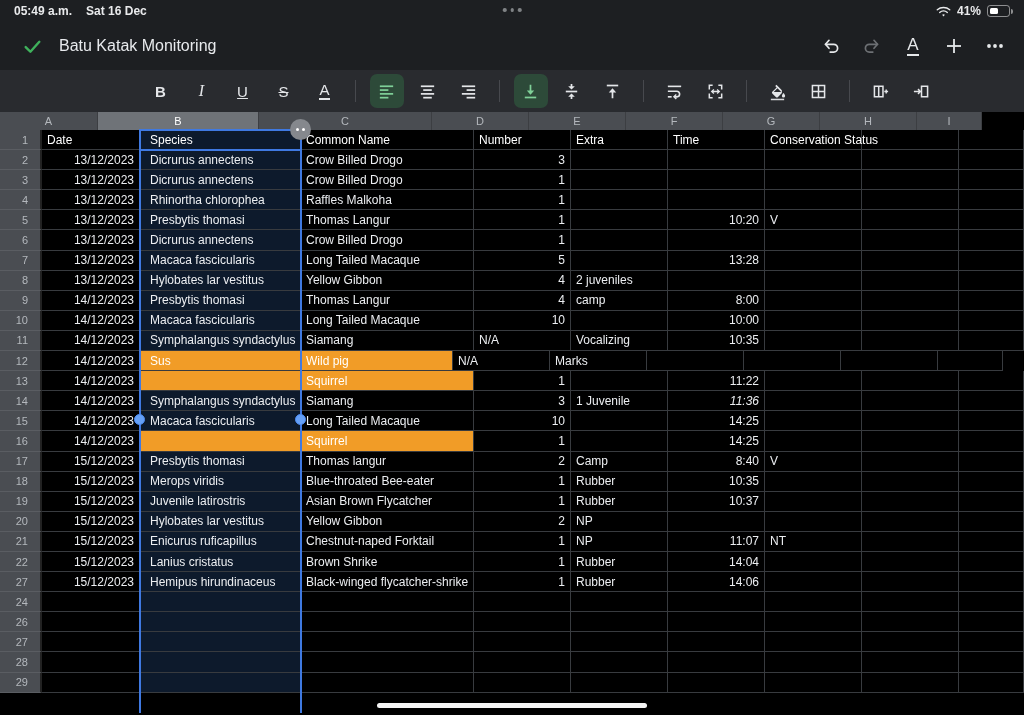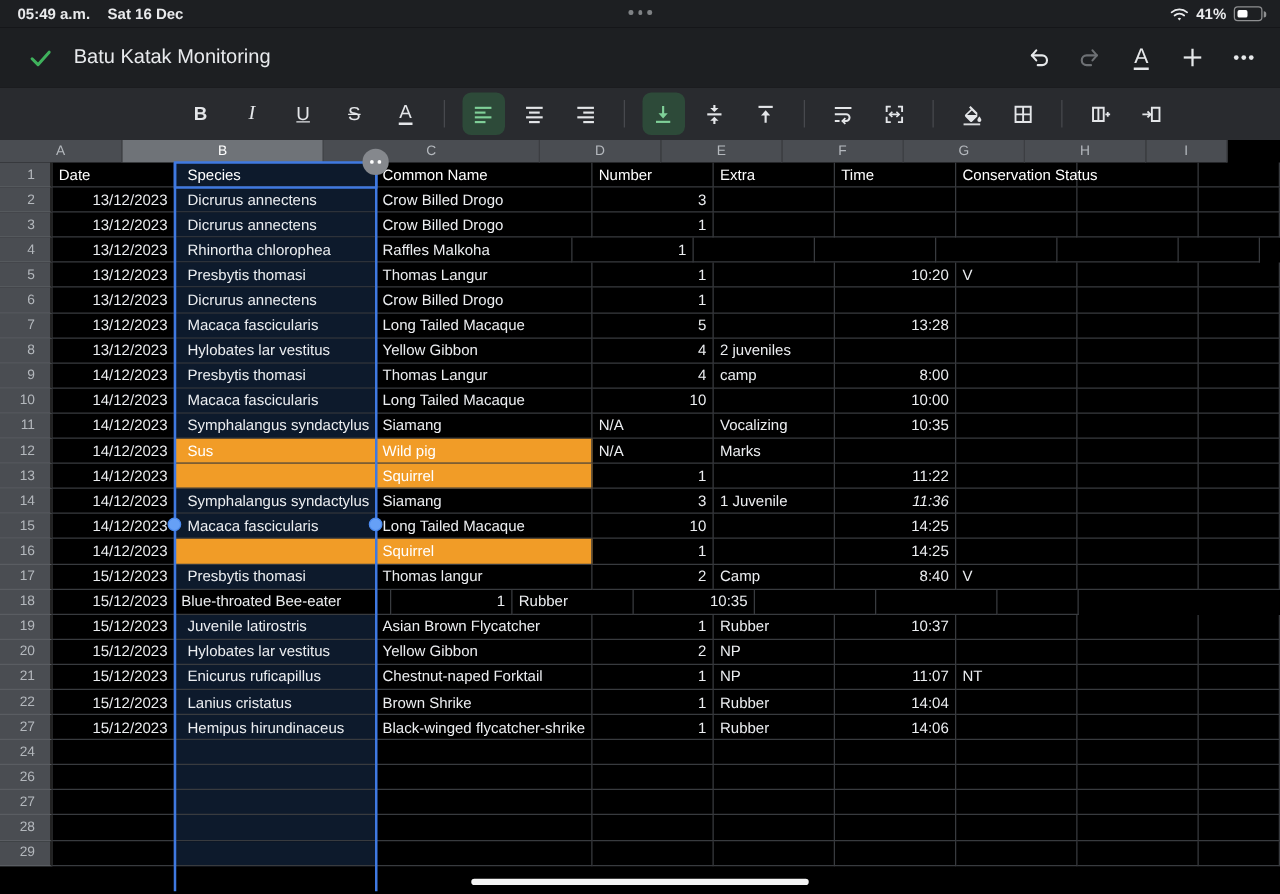--- a/index.html
+++ b/index.html
@@ -304,21 +304,21 @@
           <div class="cell" style="width: 97px; justify-content: flex-start;"></div>
           <div class="cell" style="width: 97px; justify-content: flex-end;"></div>
           <div class="cell" style="width: 97px; justify-content: flex-start;"></div>
           <div class="cell" style="width: 97px; justify-content: flex-start;"></div>
           <div class="cell" style="width: 65px; justify-content: flex-start;"></div>
         </div>
         <div class="grid-row">
           <div class="rownum">4</div>
           <div class="cell" style="width: 98px; justify-content: flex-end;">13/12/2023</div>
           <div class="cell sel" style="width: 161px; background: rgb(13, 26, 44); justify-content: flex-start;">Rhinortha chlorophea</div>
-          <div class="cell" style="width: 157px; justify-content: flex-start;">Raffles Malkoha</div>
+          <div class="cell" style="width: 173px; justify-content: flex-start;">Raffles Malkoha</div>
           <div class="cell" style="width: 97px; justify-content: flex-end;">1</div>
           <div class="cell" style="width: 97px; justify-content: flex-start;"></div>
           <div class="cell" style="width: 97px; justify-content: flex-end;"></div>
           <div class="cell" style="width: 97px; justify-content: flex-start;"></div>
           <div class="cell" style="width: 97px; justify-content: flex-start;"></div>
           <div class="cell" style="width: 65px; justify-content: flex-start;"></div>
         </div>
         <div class="grid-row">
           <div class="rownum">5</div>
           <div class="cell" style="width: 98px; justify-content: flex-end;">13/12/2023</div>
@@ -400,21 +400,21 @@
           <div class="cell" style="width: 97px; justify-content: flex-start;">Vocalizing</div>
           <div class="cell" style="width: 97px; justify-content: flex-end;">10:35</div>
           <div class="cell" style="width: 97px; justify-content: flex-start;"></div>
           <div class="cell" style="width: 97px; justify-content: flex-start;"></div>
           <div class="cell" style="width: 65px; justify-content: flex-start;"></div>
         </div>
         <div class="grid-row">
           <div class="rownum">12</div>
           <div class="cell" style="width: 98px; justify-content: flex-end;">14/12/2023</div>
           <div class="cell sel orange" style="width: 161px; background: rgb(241, 156, 39); justify-content: flex-start;">Sus</div>
-          <div class="cell orange" style="width: 173px; background: rgb(241, 156, 39); justify-content: flex-start;">Wild pig</div>
+          <div class="cell orange" style="width: 152px; background: rgb(241, 156, 39); justify-content: flex-start;">Wild pig</div>
           <div class="cell" style="width: 97px; justify-content: flex-start;">N/A</div>
           <div class="cell" style="width: 97px; justify-content: flex-start;">Marks</div>
           <div class="cell" style="width: 97px; justify-content: flex-end;"></div>
           <div class="cell" style="width: 97px; justify-content: flex-start;"></div>
           <div class="cell" style="width: 97px; justify-content: flex-start;"></div>
           <div class="cell" style="width: 65px; justify-content: flex-start;"></div>
         </div>
         <div class="grid-row">
           <div class="rownum">13</div>
           <div class="cell" style="width: 98px; justify-content: flex-end;">14/12/2023</div>
@@ -471,20 +471,21 @@
           <div class="cell" style="width: 97px; justify-content: flex-end;">2</div>
           <div class="cell" style="width: 97px; justify-content: flex-start;">Camp</div>
           <div class="cell" style="width: 97px; justify-content: flex-end;">8:40</div>
           <div class="cell" style="width: 97px; justify-content: flex-start;">V</div>
           <div class="cell" style="width: 97px; justify-content: flex-start;"></div>
           <div class="cell" style="width: 65px; justify-content: flex-start;"></div>
         </div>
         <div class="grid-row">
           <div class="rownum">18</div>
           <div class="cell" style="width: 98px; justify-content: flex-end;">15/12/2023</div>
+          <div class="cell sel" style="width: 161px; background: rgb(13, 26, 44); justify-content: flex-start;">Merops viridis</div>
           <div class="cell" style="width: 173px; justify-content: flex-start;">Blue-throated Bee-eater</div>
           <div class="cell" style="width: 97px; justify-content: flex-end;">1</div>
           <div class="cell" style="width: 97px; justify-content: flex-start;">Rubber</div>
           <div class="cell" style="width: 97px; justify-content: flex-end;">10:35</div>
           <div class="cell" style="width: 97px; justify-content: flex-start;"></div>
           <div class="cell" style="width: 97px; justify-content: flex-start;"></div>
           <div class="cell" style="width: 65px; justify-content: flex-start;"></div>
         </div>
         <div class="grid-row">
           <div class="rownum">19</div>

